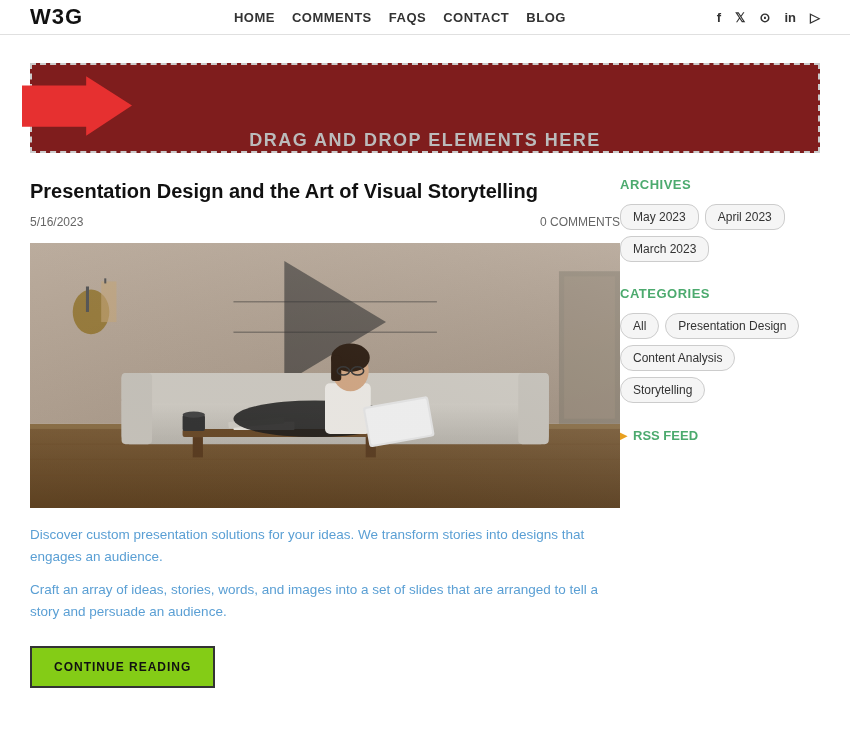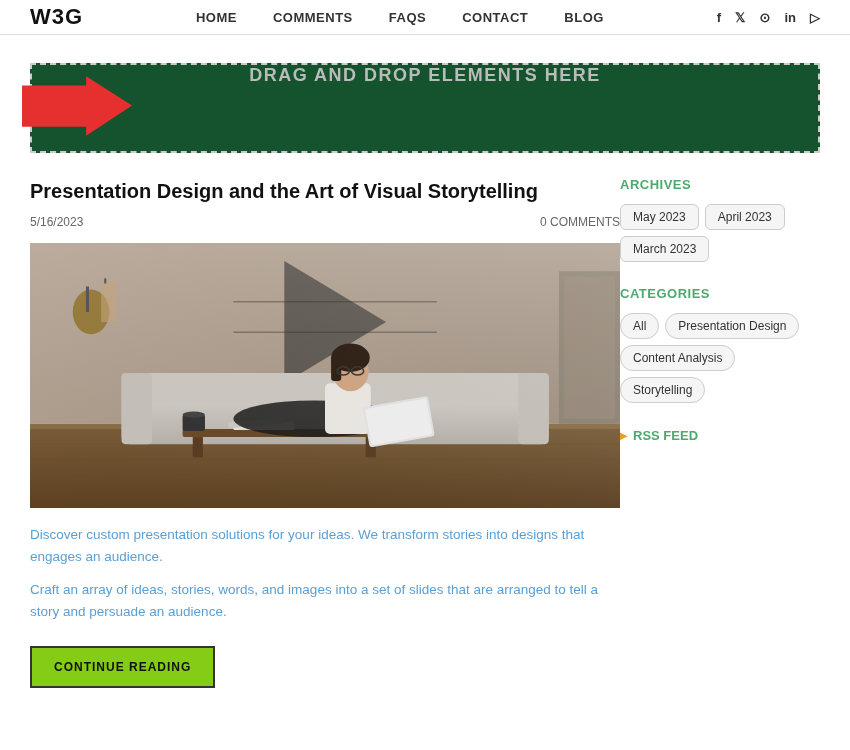--- a/index.html
+++ b/index.html
@@ -14,21 +14,21 @@
       border-bottom: 1px solid #e0e0e0;
     }
     .logo {
       font-size: 22px;
       font-weight: 900;
       color: #111;
       letter-spacing: 1px;
     }
     .nav {
       display: flex;
-      gap: 36px;
+      gap: 17px;
       list-style: none;
       text-align: right;
     }
     .nav li a {
       text-decoration: none;
       color: #333;
       font-size: 13px;
       font-weight: 600;
       letter-spacing: 0.5px;
     }
@@ -42,25 +42,25 @@
       color: #333;
       cursor: pointer;
       text-decoration: none;
     }
 
     
     .drag-drop-zone {
       margin: 28px 30px 24px 30px;
       border: 2px dashed #ccc;
       display: flex;
-      align-items: flex-start;
+      align-items: flex-end;
       justify-content: center;
       height: 90px;
       position: relative;
-      background: #14532d;
+      background: #7f1d1d;
     }
     .drag-drop-text {
       color: #bbb;
       font-size: 18px;
       font-weight: 700;
       letter-spacing: 1.5px;
       text-transform: uppercase;
     }
     .arrow-container {
       position: absolute;
@@ -174,21 +174,21 @@
       gap: 6px;
       margin-bottom: 6px;
     }
     .archive-btn {
       padding: 5px 12px;
       border: 1px solid #ccc;
       background: #f5f5f5;
       font-size: 12px;
       color: #333;
       cursor: pointer;
-      border-radius: 6px;
+      border-radius: 11px;
     }
     .category-tags {
       display: flex;
       flex-wrap: wrap;
       gap: 6px;
     }
     .category-tag {
       padding: 5px 12px;
       border: 1px solid #ccc;
       background: #f5f5f5;

